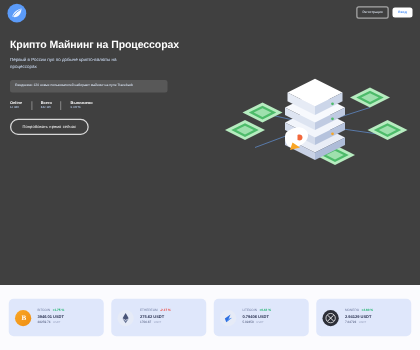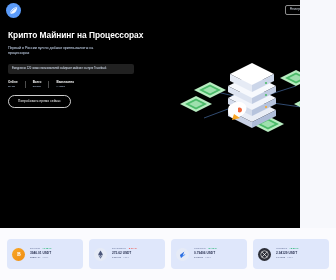--- a/index.html
+++ b/index.html
@@ -5,22 +5,22 @@
   * { margin:0; padding:0; box-sizing:border-box; }
   html,body { width:336px; height:280px; overflow:hidden; }
   body {
     font-family:"Liberation Sans", sans-serif;
     background:#f7f8fc;
   }
   .page { position:relative; width:336px; height:280px; }
 
   
   .hero {
-    position:absolute; left:0; top:0; width:300px; height:228px;
-    background:#000000;
+    position:absolute; left:0; top:0; width:336px; height:228px;
+    background:#404040;
     overflow:hidden;
   }
 
   
   .header {
     position:absolute; left:0; top:0; width:336px; height:20px;
     display:flex; align-items:center; padding:0 6px;
   }
   .logo {
     width:15px; height:15px; border-radius:50%;

